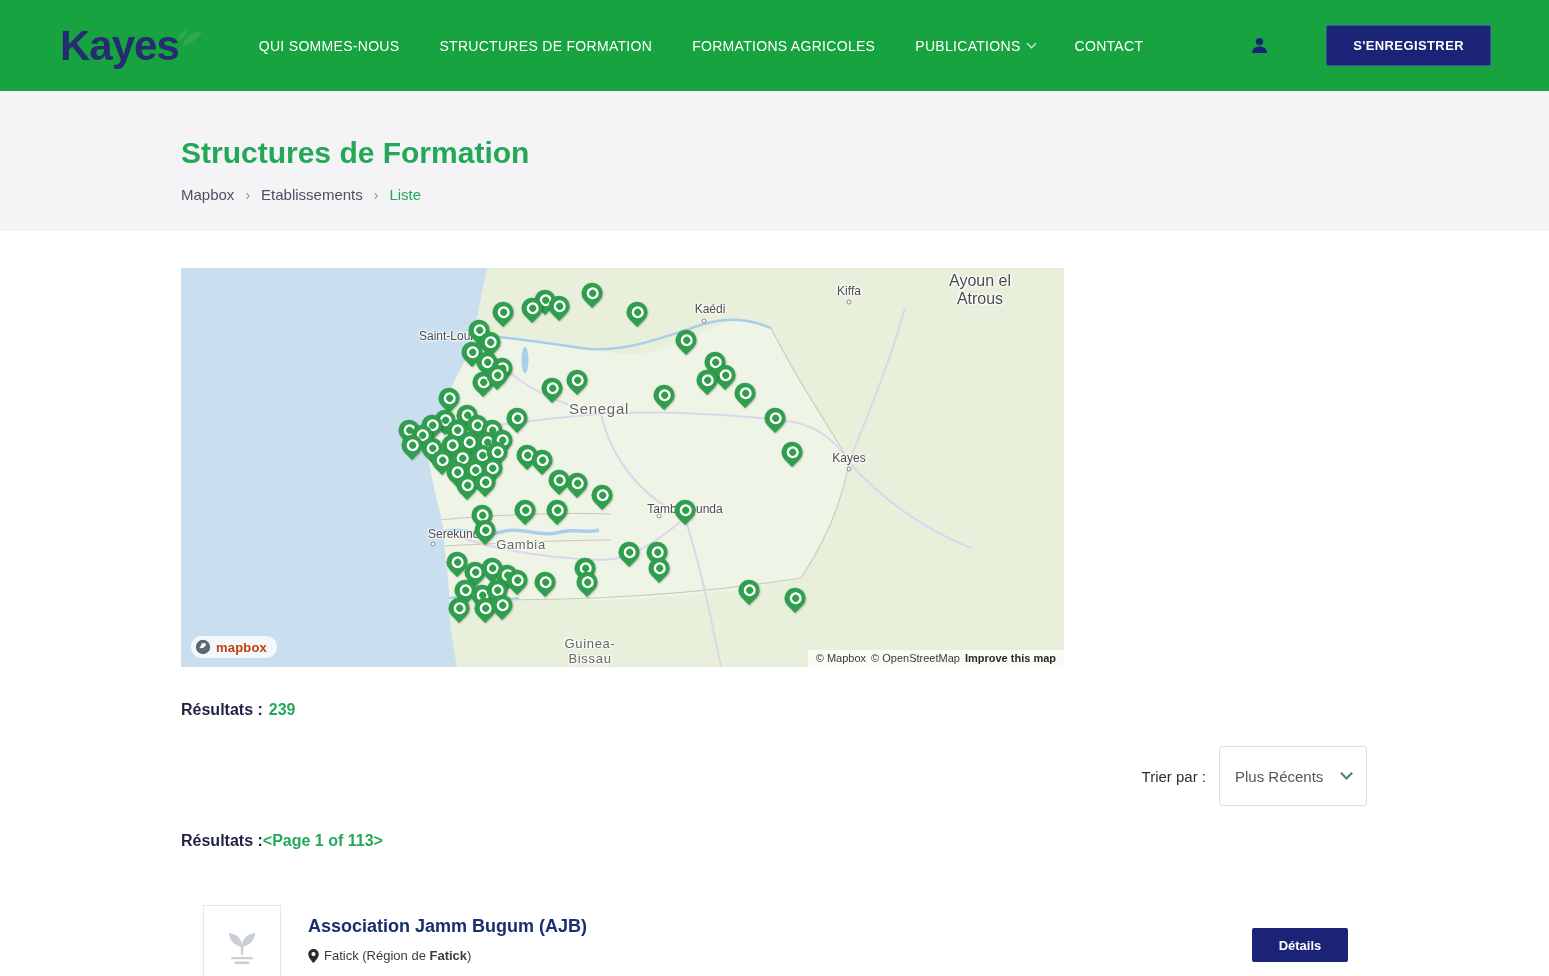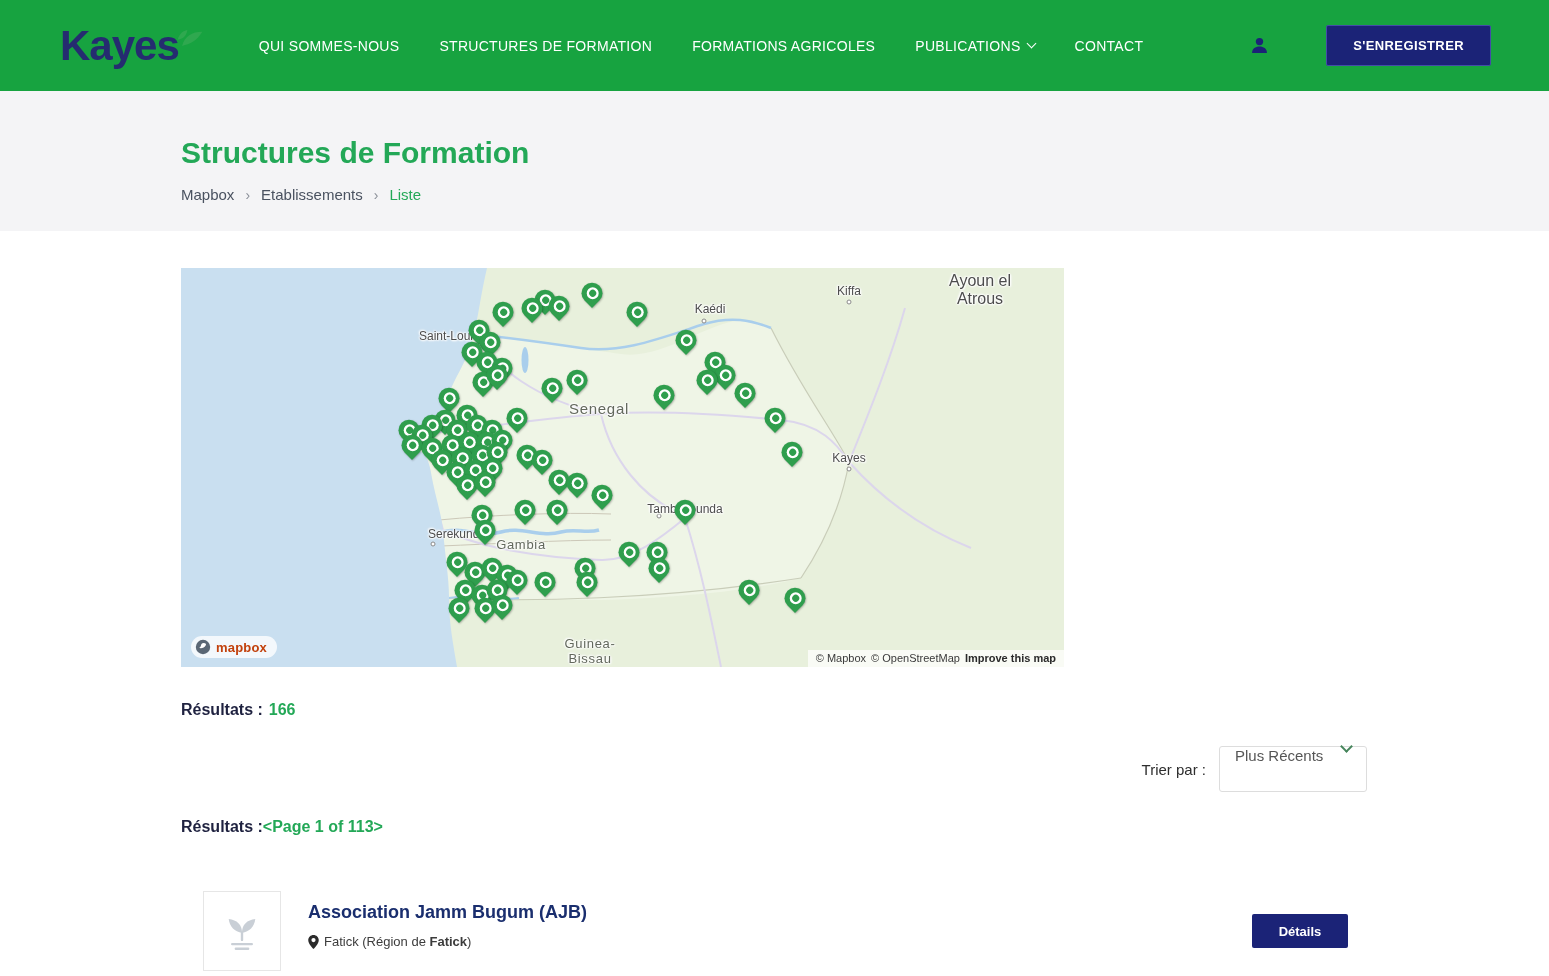--- a/index.html
+++ b/index.html
@@ -50,21 +50,21 @@
   .mapbox-logo{position:absolute;left:10px;bottom:9px;display:flex;align-items:center;gap:5px;background:rgba(255,255,255,.78);border-radius:12px;padding:3px 10px 3px 4px;cursor:pointer}
   .mapbox-logo .mb-text{font-size:13px;color:#c2410c;font-weight:700;letter-spacing:.2px}
   .attribution{position:absolute;right:0;bottom:0;background:rgba(255,255,255,.72);font-size:11px;color:#3A3A3A;padding:2px 8px 3px;display:flex;gap:5px;align-items:center}
   .attribution .improve{font-weight:700;color:#2B2B2B;cursor:pointer}
 
   
   .results-line{margin-top:34px;font-size:16px;font-weight:700;color:#1F2240}
   .results-line .count{color:#23A857;margin-left:6px}
   .sort-row{margin-top:27px;display:flex;justify-content:flex-end;align-items:center}
   .sort-label{font-size:15px;color:#2E2E2E;margin-right:13px}
-  .sort-box{width:148px;height:46px;border:1px solid #DDDDDD;border-radius:3px;background:#fff;display:flex;align-items:flex-start;justify-content:space-between;padding:0 15px;cursor:pointer}
+  .sort-box{width:148px;height:60px;border:1px solid #DDDDDD;border-radius:3px;background:#fff;display:flex;align-items:center;justify-content:space-between;padding:0 15px;cursor:pointer}
   .sort-value{font-size:15px;color:#555}
   .sort-chev{width:9px;height:9px;border-right:2px solid #46855C;border-bottom:2px solid #46855C;transform:rotate(45deg);margin-top:-5px}
   .pagination-line{margin-top:26px;font-size:16px;font-weight:700;color:#1F2240}
   .pagination-line .pages{color:#23A857;margin-left:0;cursor:pointer}
 
   
   .listing{margin-top:55px;position:relative;display:flex;padding:0 19px 0 22px}
   .thumb{width:78px;height:80px;border:1px solid #E6E6E6;background:#fff;display:flex;align-items:center;justify-content:center;flex:none}
   .listing-info{margin-left:27px;padding-top:11px}
   .listing-title{font-size:18px;font-weight:700;color:#1A2E6E;cursor:pointer}
@@ -427,21 +427,21 @@
           </div>
 
           <div class="attribution">
             <span>© Mapbox</span>
             <span>© OpenStreetMap</span>
             <span class="improve">Improve this map</span>
           </div>
         </div>
 
         <div class="results-line">
-          <span>Résultats :</span><span class="count">166</span>
+          <span>Résultats :</span><span class="count">239</span>
         </div>
 
         <div class="sort-row">
           <span class="sort-label">Trier par :</span>
           <div class="sort-box">
             <span class="sort-value">Plus Récents</span>
             <span class="sort-chev"></span>
           </div>
         </div>
 

